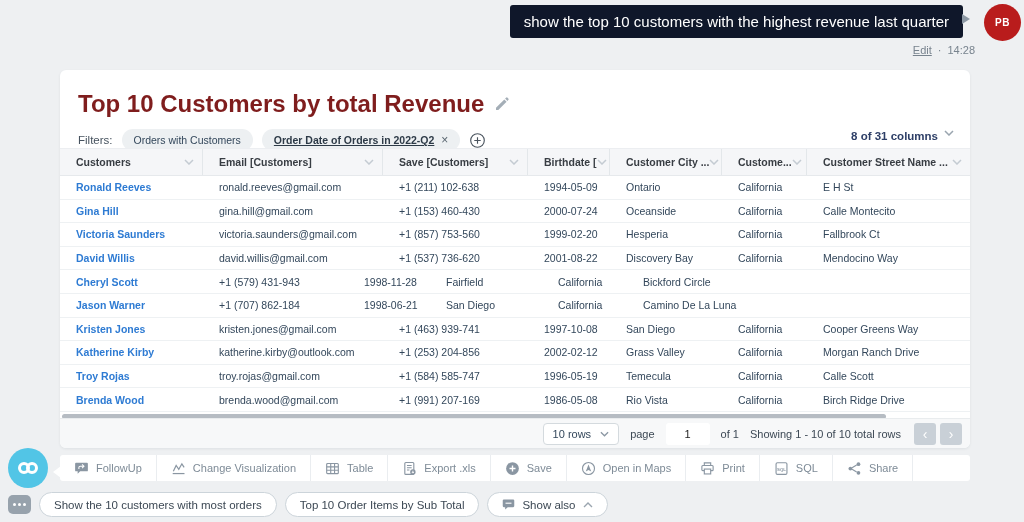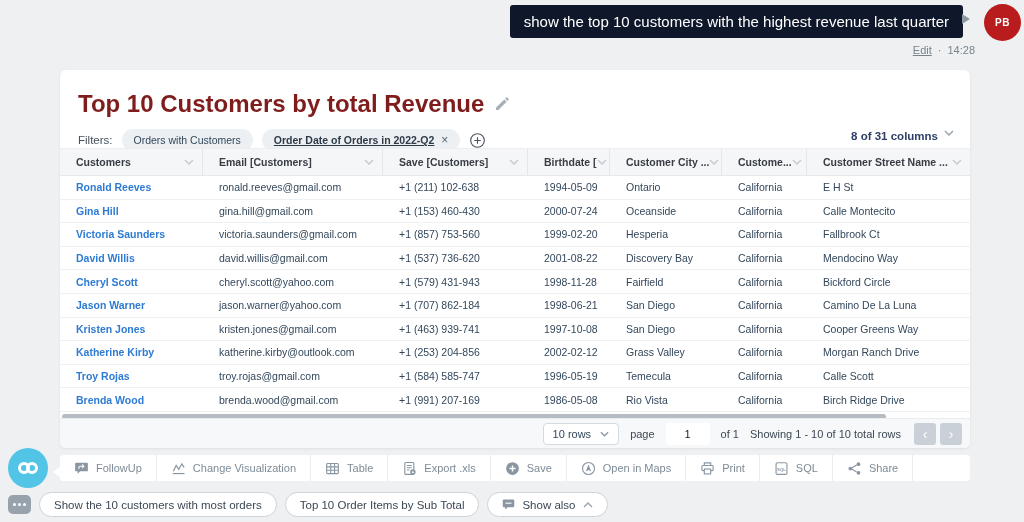--- a/index.html
+++ b/index.html
@@ -225,30 +225,28 @@
           <div class="td c0"><span class="cust-link">David Willis</span></div>
           <div class="td c1">david.willis@gmail.com</div>
           <div class="td c2">+1 (537) 736-620</div>
           <div class="td c3">2001-08-22</div>
           <div class="td c4">Discovery Bay</div>
           <div class="td c5">California</div>
           <div class="td c6">Mendocino Way</div>
         </div>
         <div class="tr">
           <div class="td c0"><span class="cust-link">Cheryl Scott</span></div>
-          <div class="td c1">cheryl.scott@yahoo.com</div>
           <div class="td c2">+1 (579) 431-943</div>
           <div class="td c3">1998-11-28</div>
           <div class="td c4">Fairfield</div>
           <div class="td c5">California</div>
           <div class="td c6">Bickford Circle</div>
         </div>
         <div class="tr">
           <div class="td c0"><span class="cust-link">Jason Warner</span></div>
-          <div class="td c1">jason.warner@yahoo.com</div>
           <div class="td c2">+1 (707) 862-184</div>
           <div class="td c3">1998-06-21</div>
           <div class="td c4">San Diego</div>
           <div class="td c5">California</div>
           <div class="td c6">Camino De La Luna</div>
         </div>
         <div class="tr">
           <div class="td c0"><span class="cust-link">Kristen Jones</span></div>
           <div class="td c1">kristen.jones@gmail.com</div>
           <div class="td c2">+1 (463) 939-741</div>

